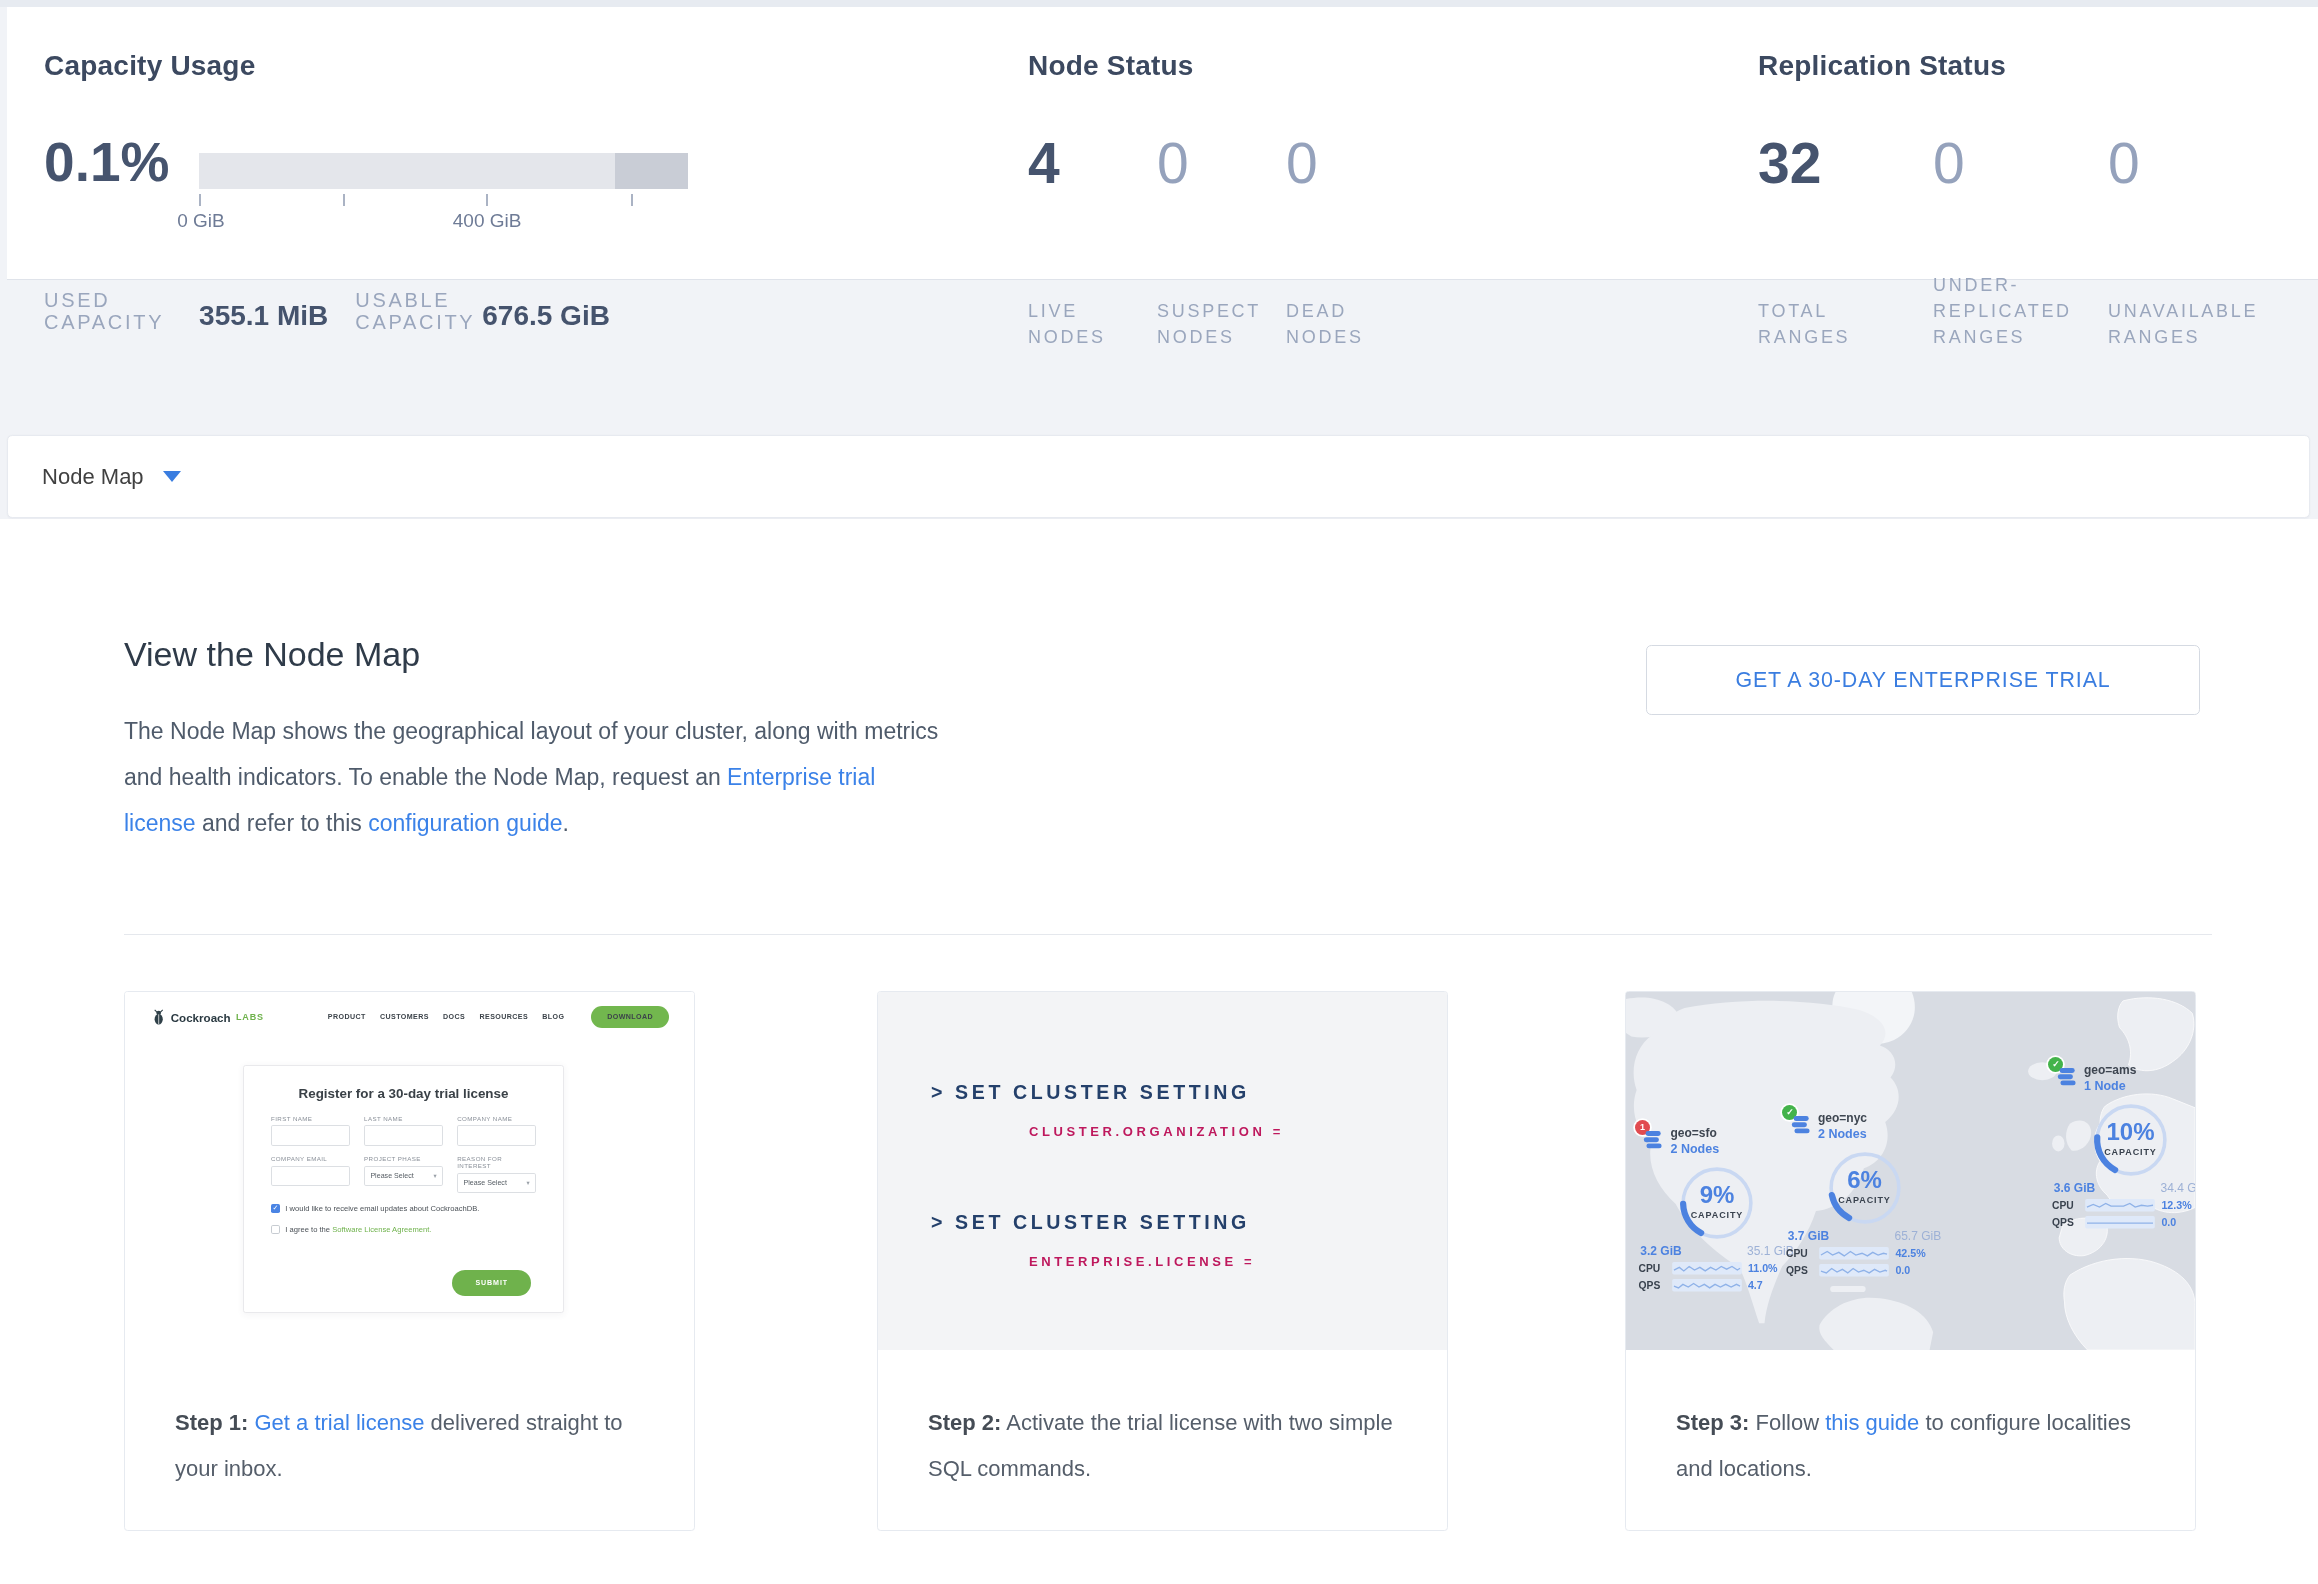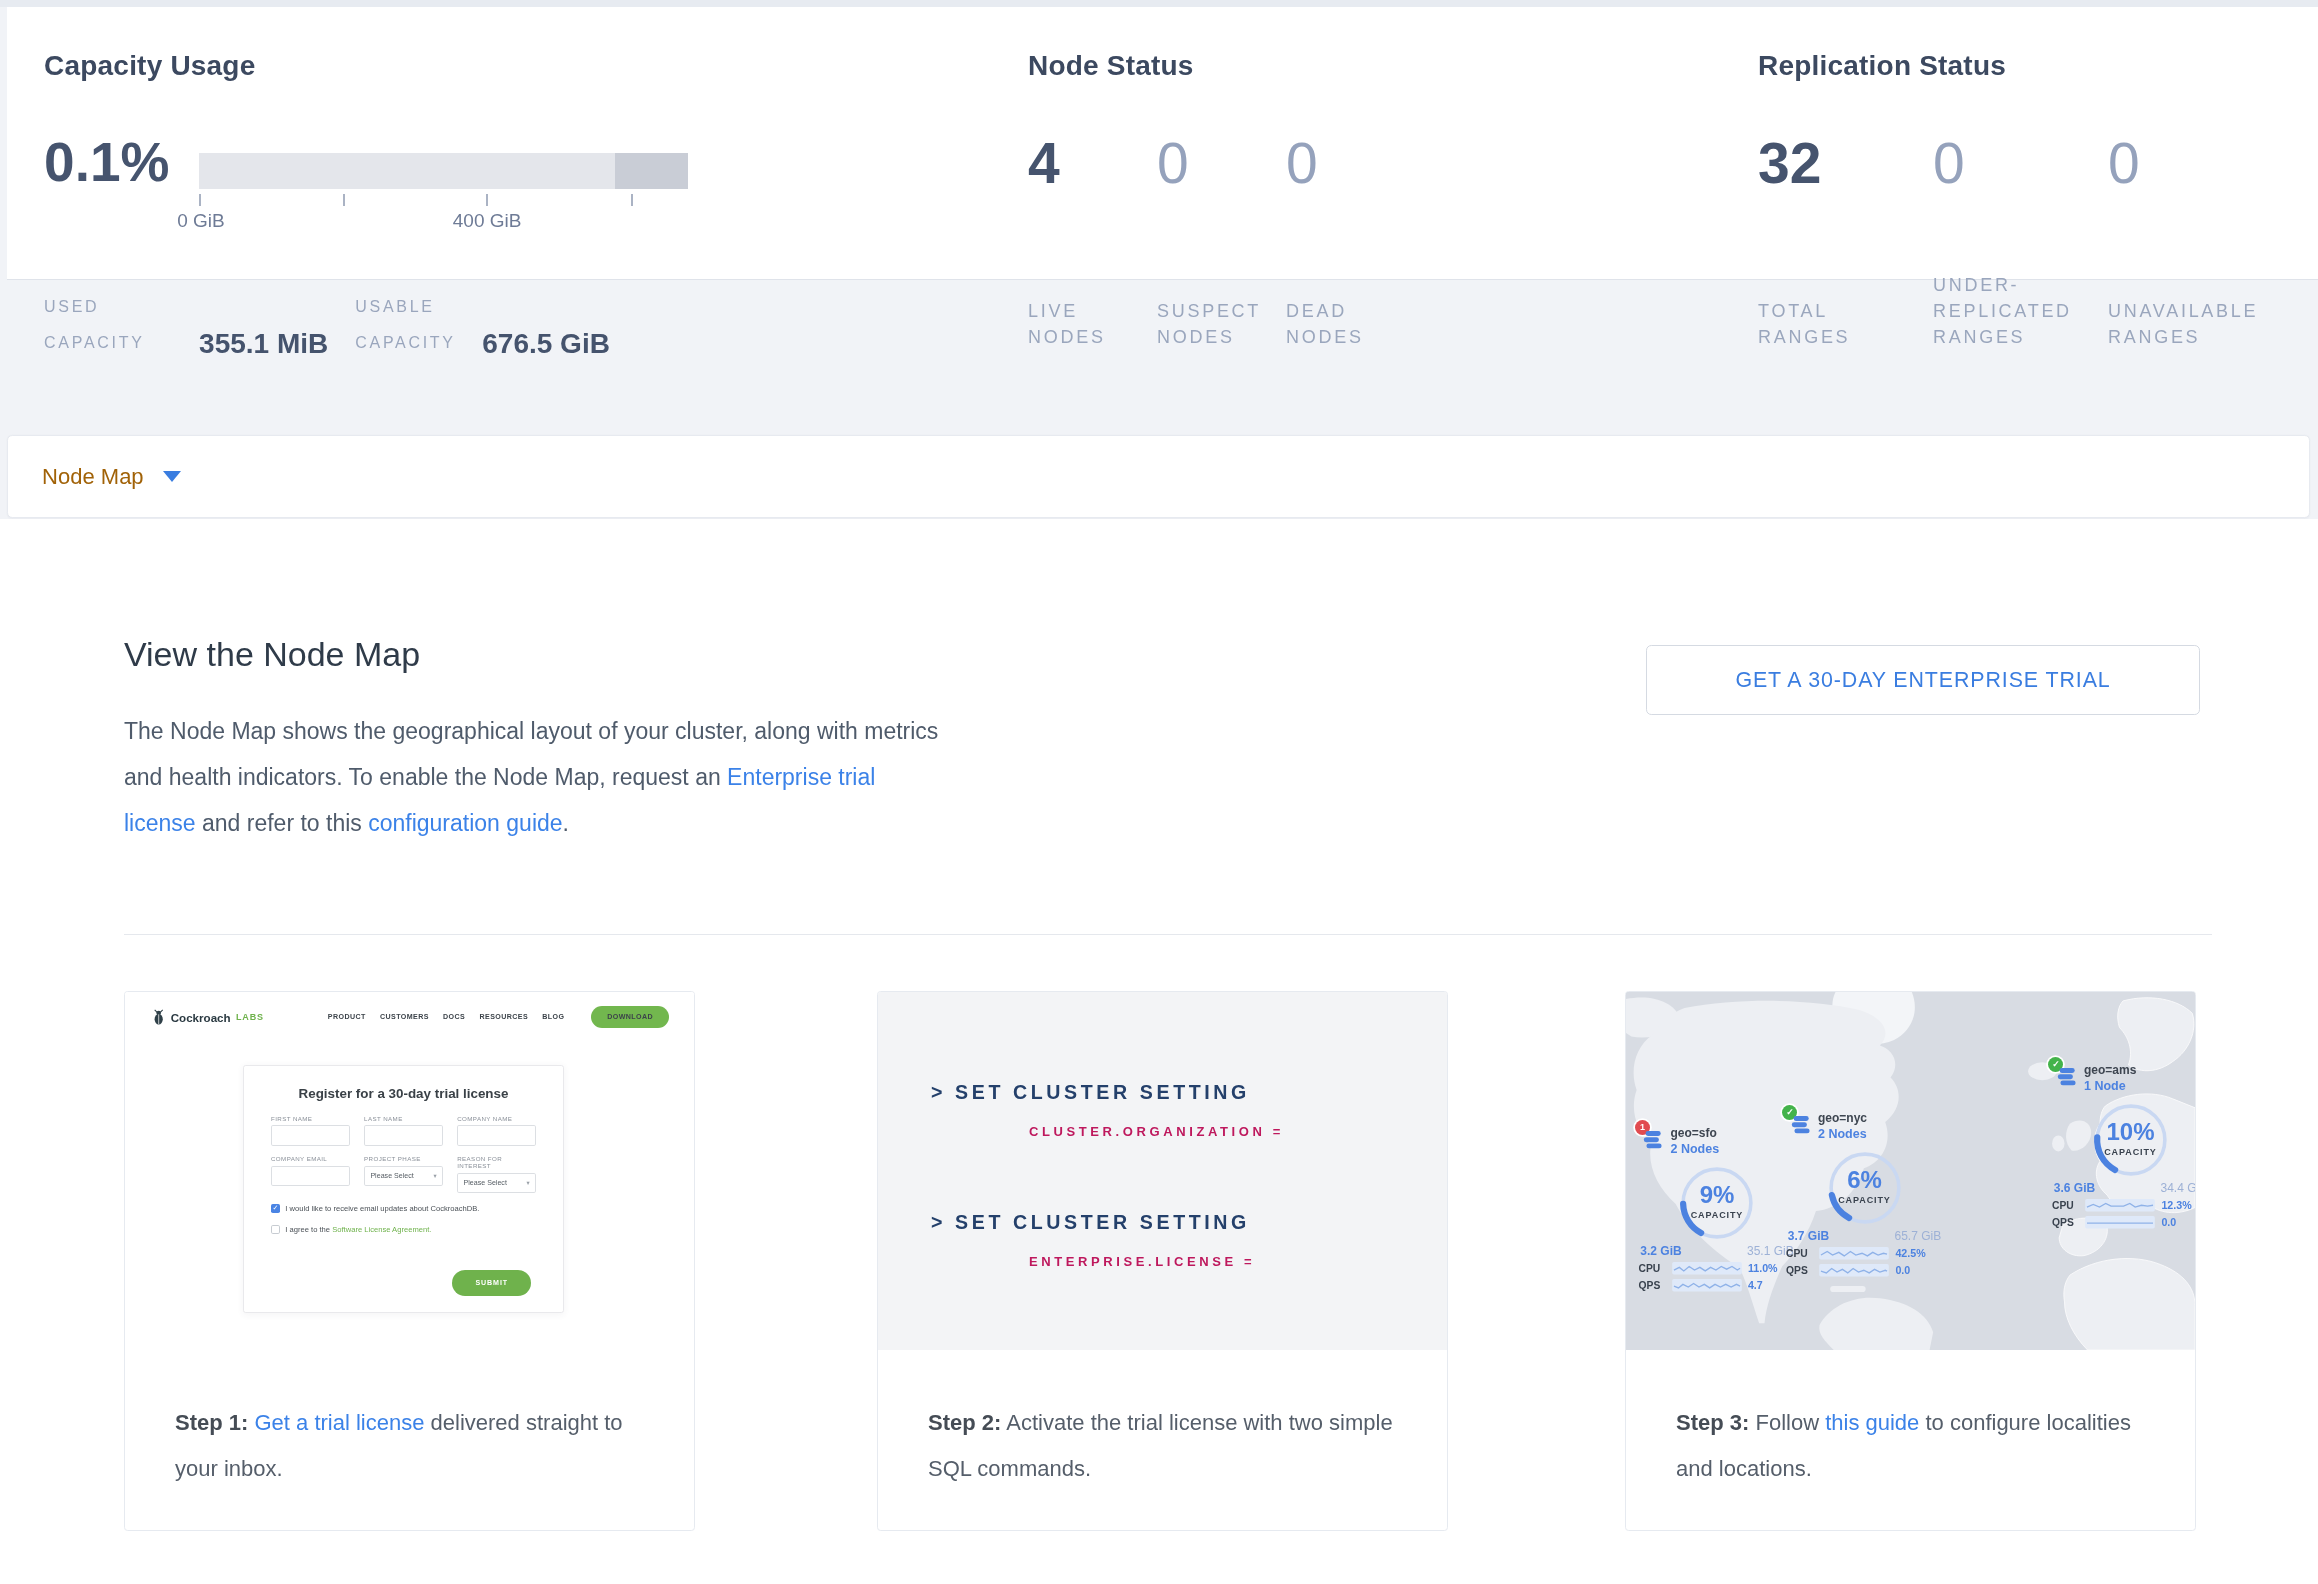--- a/index.html
+++ b/index.html
@@ -13,37 +13,37 @@
   .sec-title { position:absolute; top:43px; font-size:28px; font-weight:700; color:#3c4960; letter-spacing:0.2px; }
   .t-cap { left:37px; } .t-node { left:1021px; } .t-repl { left:1751px; }
 
   .cap-pct { position:absolute; left:37px; top:123px; font-size:55px; font-weight:700; color:#46546e; }
   .cap-bar-wrap { position:absolute; left:192px; top:146px; width:489px; }
   .cap-bar { position:relative; width:489px; height:36px; background:#e4e6eb; }
   .cap-bar-dark { position:absolute; right:0; top:0; width:15%; height:100%; background:#c9cdd6; }
   .tick { position:absolute; top:41px; width:1.8px; height:11.6px; background:#aab3c4; }
   .tick-label { position:absolute; top:57px; transform:translateX(-50%); font-size:19px; color:#6e7b96; white-space:nowrap; }
   .cap-stats { position:absolute; left:37px; top:282px; display:flex; align-items:flex-end; }
-  .caps-label { font-size:16px; line-height:36px; letter-spacing:2.7px; color:#9aa6bd; }
+  .caps-label { font-size:20px; line-height:22px; letter-spacing:2.7px; color:#9aa6bd; }
   .cap-stats .caps-label.u1 { width:155px; }
   .cap-stats .caps-label.u2 { width:127px; margin-left:27px; }
   .stat-big { font-size:28px; font-weight:700; color:#45536d; padding-bottom:0.9px; white-space:nowrap; }
 
   .metrics-row { position:absolute; top:125px; display:flex; }
   .m-node { left:1021px; } .m-repl { left:1751px; }
   .metric-col { display:flex; flex-direction:column; height:218px; }
   .m-node .metric-col { width:129px; } .m-node .metric-col:last-child { width:152px; }
   .m-repl .metric-col { width:175px; } .m-repl .metric-col:last-child { width:187px; }
   .metric-value { font-size:57px; font-weight:600; color:#46546e; line-height:62px; }
   .metric-value.dim { color:#95a2bc; font-weight:400; }
   .metric-label { margin-top:auto; font-size:18px; line-height:26px; letter-spacing:2.7px; color:#9aa6bd; padding-right:23px; }
 
   
   .nodemap-bar { position:absolute; left:7.1px; top:435px; right:9px; height:83px; background:#fff; border:0.9px solid #e7eaf0; border-radius:5.3px; box-shadow:0 0.9px 1.8px rgba(40,50,70,0.04); display:flex; align-items:center; padding-left:34px; cursor:pointer; }
-  .nodemap-label { font-size:22px; font-weight:500; color:#a16207; }
+  .nodemap-label { font-size:22px; font-weight:500; color:#404040; }
   .tri-down { width:0; height:0; margin-left:19.6px; border-left:9px solid transparent; border-right:9px solid transparent; border-top:11.6px solid #3a7de0; }
 
   
   .main-panel { position:absolute; left:0; top:519px; right:0; bottom:0; background:#fff; }
   .h2 { position:absolute; left:124px; top:116px; font-size:34px; font-weight:500; color:#2f3b49; }
   .intro-p { position:absolute; left:124px; top:189px; width:829px; font-size:23px; line-height:46px; color:#4f5b6b; }
   .lnk { color:#3b82e8; text-decoration:none; cursor:pointer; }
   .trial-btn { position:absolute; left:1646px; top:126px; width:554px; height:70px; background:#fff; border:0.9px solid #d5dae2; border-radius:5.3px; color:#3a7de0; font-family:"Liberation Sans",sans-serif; font-size:21.4px; font-weight:500; letter-spacing:0.9px; cursor:pointer; }
   .divider { position:absolute; left:124px; top:415px; width:2088px; height:0.9px; background:#e5e8ed; }
 

